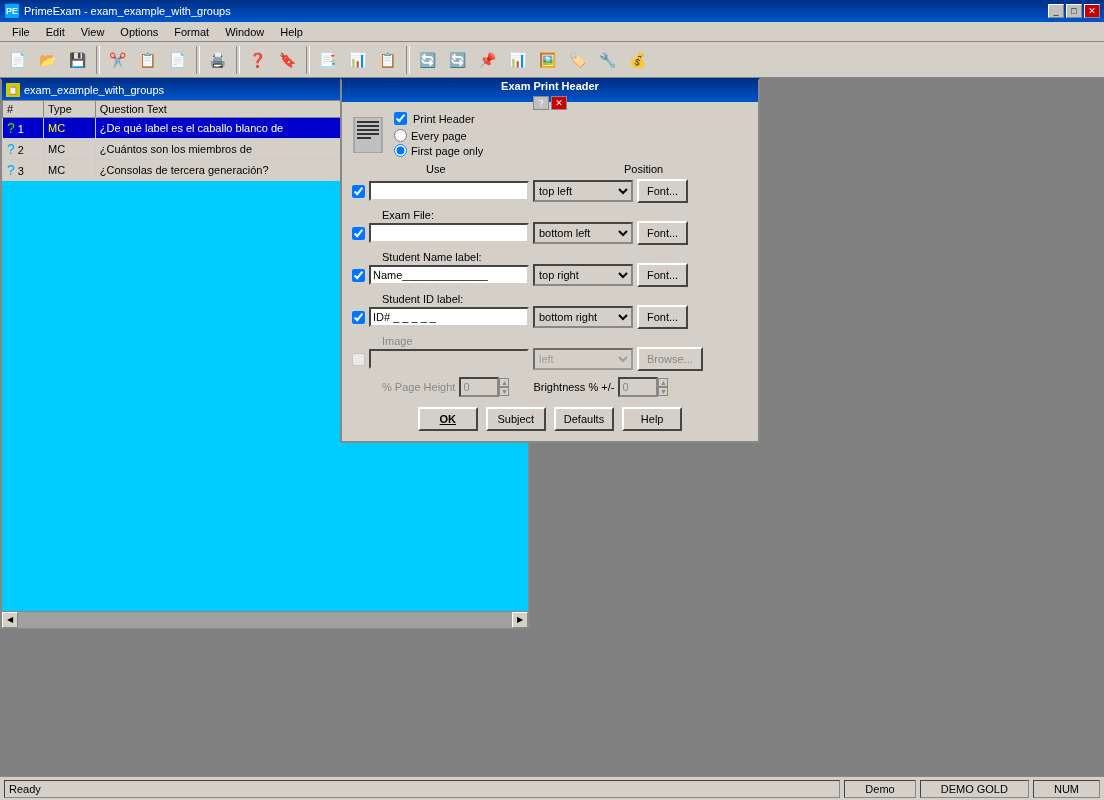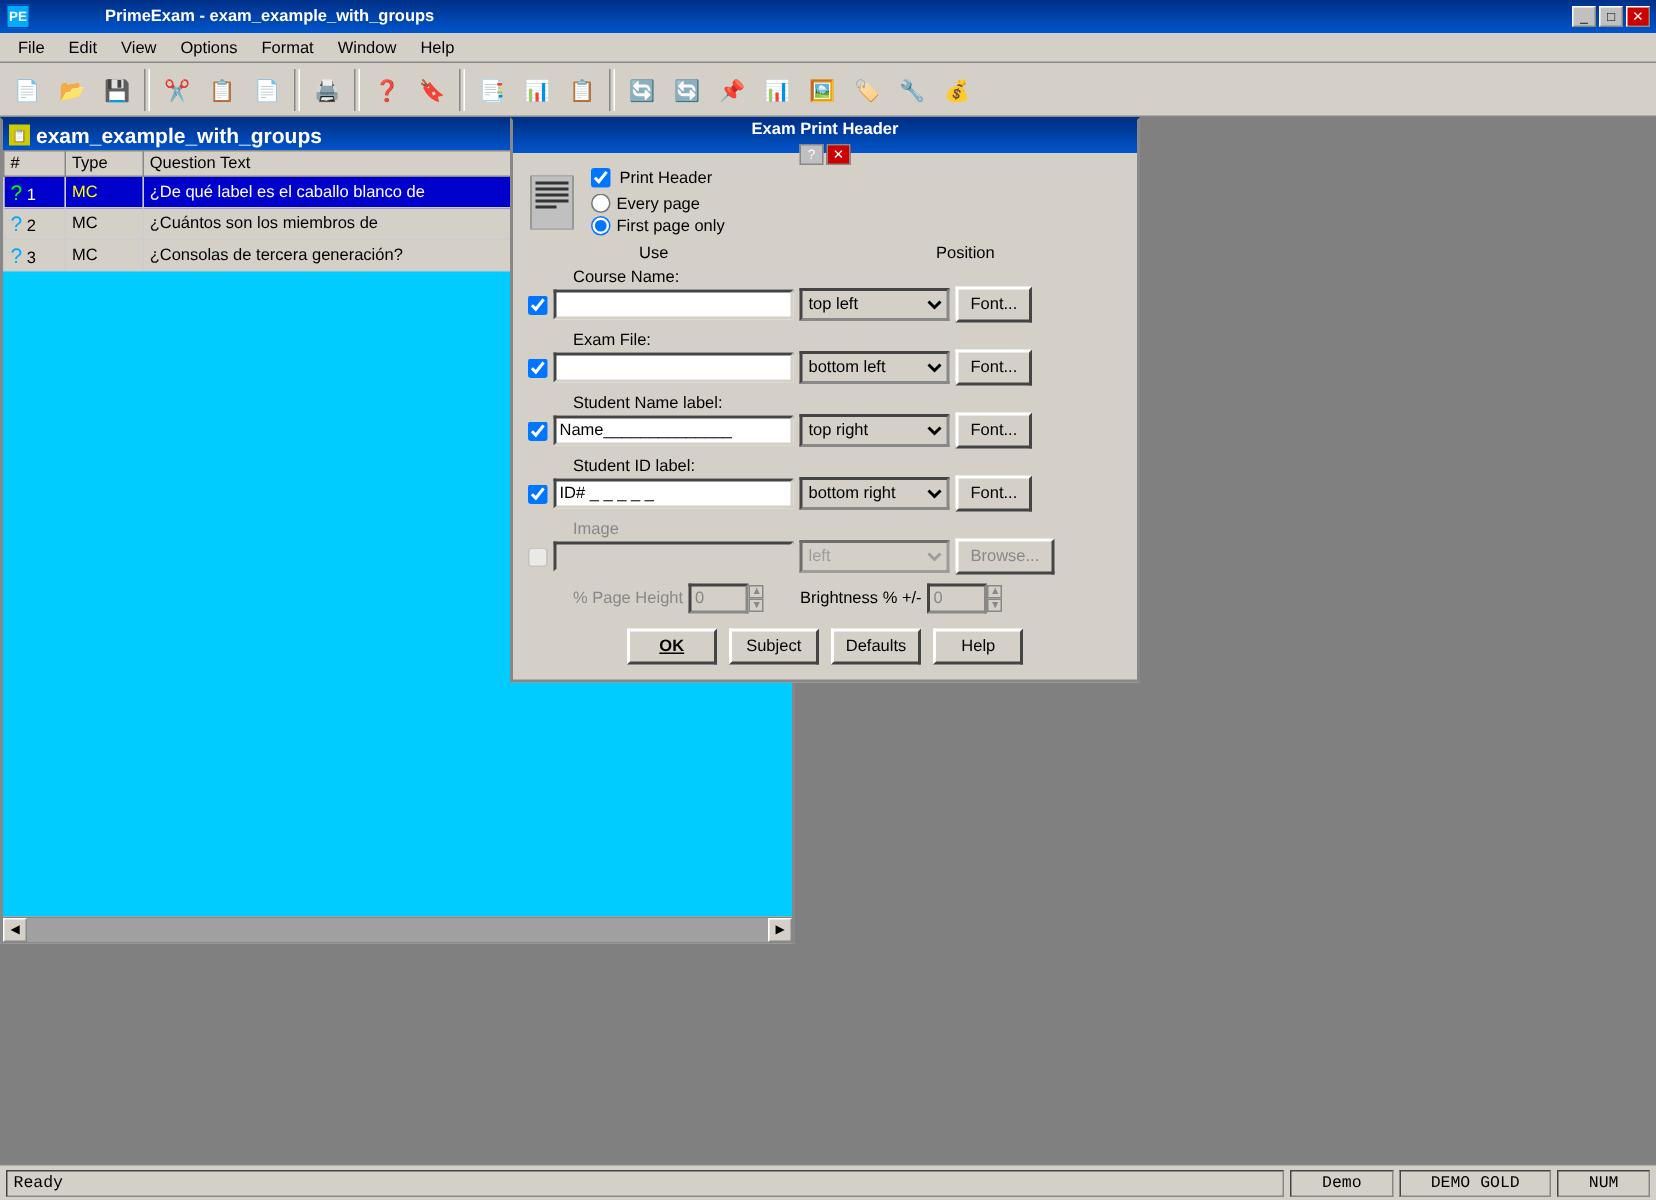--- a/index.html
+++ b/index.html
@@ -27,22 +27,21 @@
       width: 16px; height: 16px;
       background: #00aaff;
       border: 1px solid #0044aa;
       font-size: 9px;
       display: flex; align-items: center; justify-content: center;
       color: white; font-weight: bold;
     }
     .title-bar-text {
       flex: 1;
       font-size: 11px;
-      font-weight: bold;
-      margin-left: 46px;
+      font-weight: normal;
     }
     .title-bar-buttons {
       display: flex; gap: 2px;
     }
     .title-btn {
       width: 16px; height: 14px;
       background: #c0c0c0;
       border: 1px solid #888;
       border-top-color: #fff;
       border-left-color: #fff;
@@ -120,22 +119,22 @@
       gap: 4px;
     }
     .doc-title-icon {
       width: 14px; height: 14px;
       background: #cccc00;
       font-size: 8px;
       display: flex; align-items: center; justify-content: center;
     }
     .doc-title-text {
       flex: 1;
-      font-size: 14px;
-      font-weight: bold;
+      font-size: 11px;
+      font-weight: normal;
     }
     .doc-title-buttons {
       display: flex; gap: 2px;
     }
     .doc-btn {
       width: 14px; height: 12px;
       background: #c0c0c0;
       border: 1px solid #888;
       font-size: 8px;
       display: flex; align-items: center; justify-content: center;
@@ -356,21 +355,20 @@
     .status-bar {
       position: absolute;
       bottom: 0; left: 0; right: 0;
       height: 24px;
       background: #d4d0c8;
       border-top: 1px solid #888;
       display: flex;
       align-items: center;
       padding: 0 4px;
       gap: 4px;
-      font-family: Liberation Mono, monospace;
     }
     .status-text {
       flex: 1;
       font-size: 11px;
       padding: 0 4px;
       border: 1px solid #888;
       border-top-color: #444;
       border-left-color: #444;
       height: 18px;
       display: flex; align-items: center;
@@ -543,21 +541,20 @@
           </div>
         </div>
       </div>
 
       <div style="display:flex; align-items:flex-start; margin-bottom: 4px; margin-left: 30px; padding-left: 44px;">
         <span style="width:30px; font-size:11px;">Use</span>
         <span style="margin-left: 168px; font-size:11px;">Position</span>
       </div>
 
       <div style="margin-bottom:4px;">
-        <div style="font-size:11px; margin-left:30px;">Course Name:</div>
         <div class="field-row">
           <input type="checkbox" class="win-checkbox" checked="" style="">
           <input type="text" class="win-input" value="" style="">
           <select class="win-select">
             <option>top left</option>
             <option>top right</option>
             <option>bottom left</option>
             <option>bottom right</option>
           </select>
           <button class="win-button">Font...</button>

